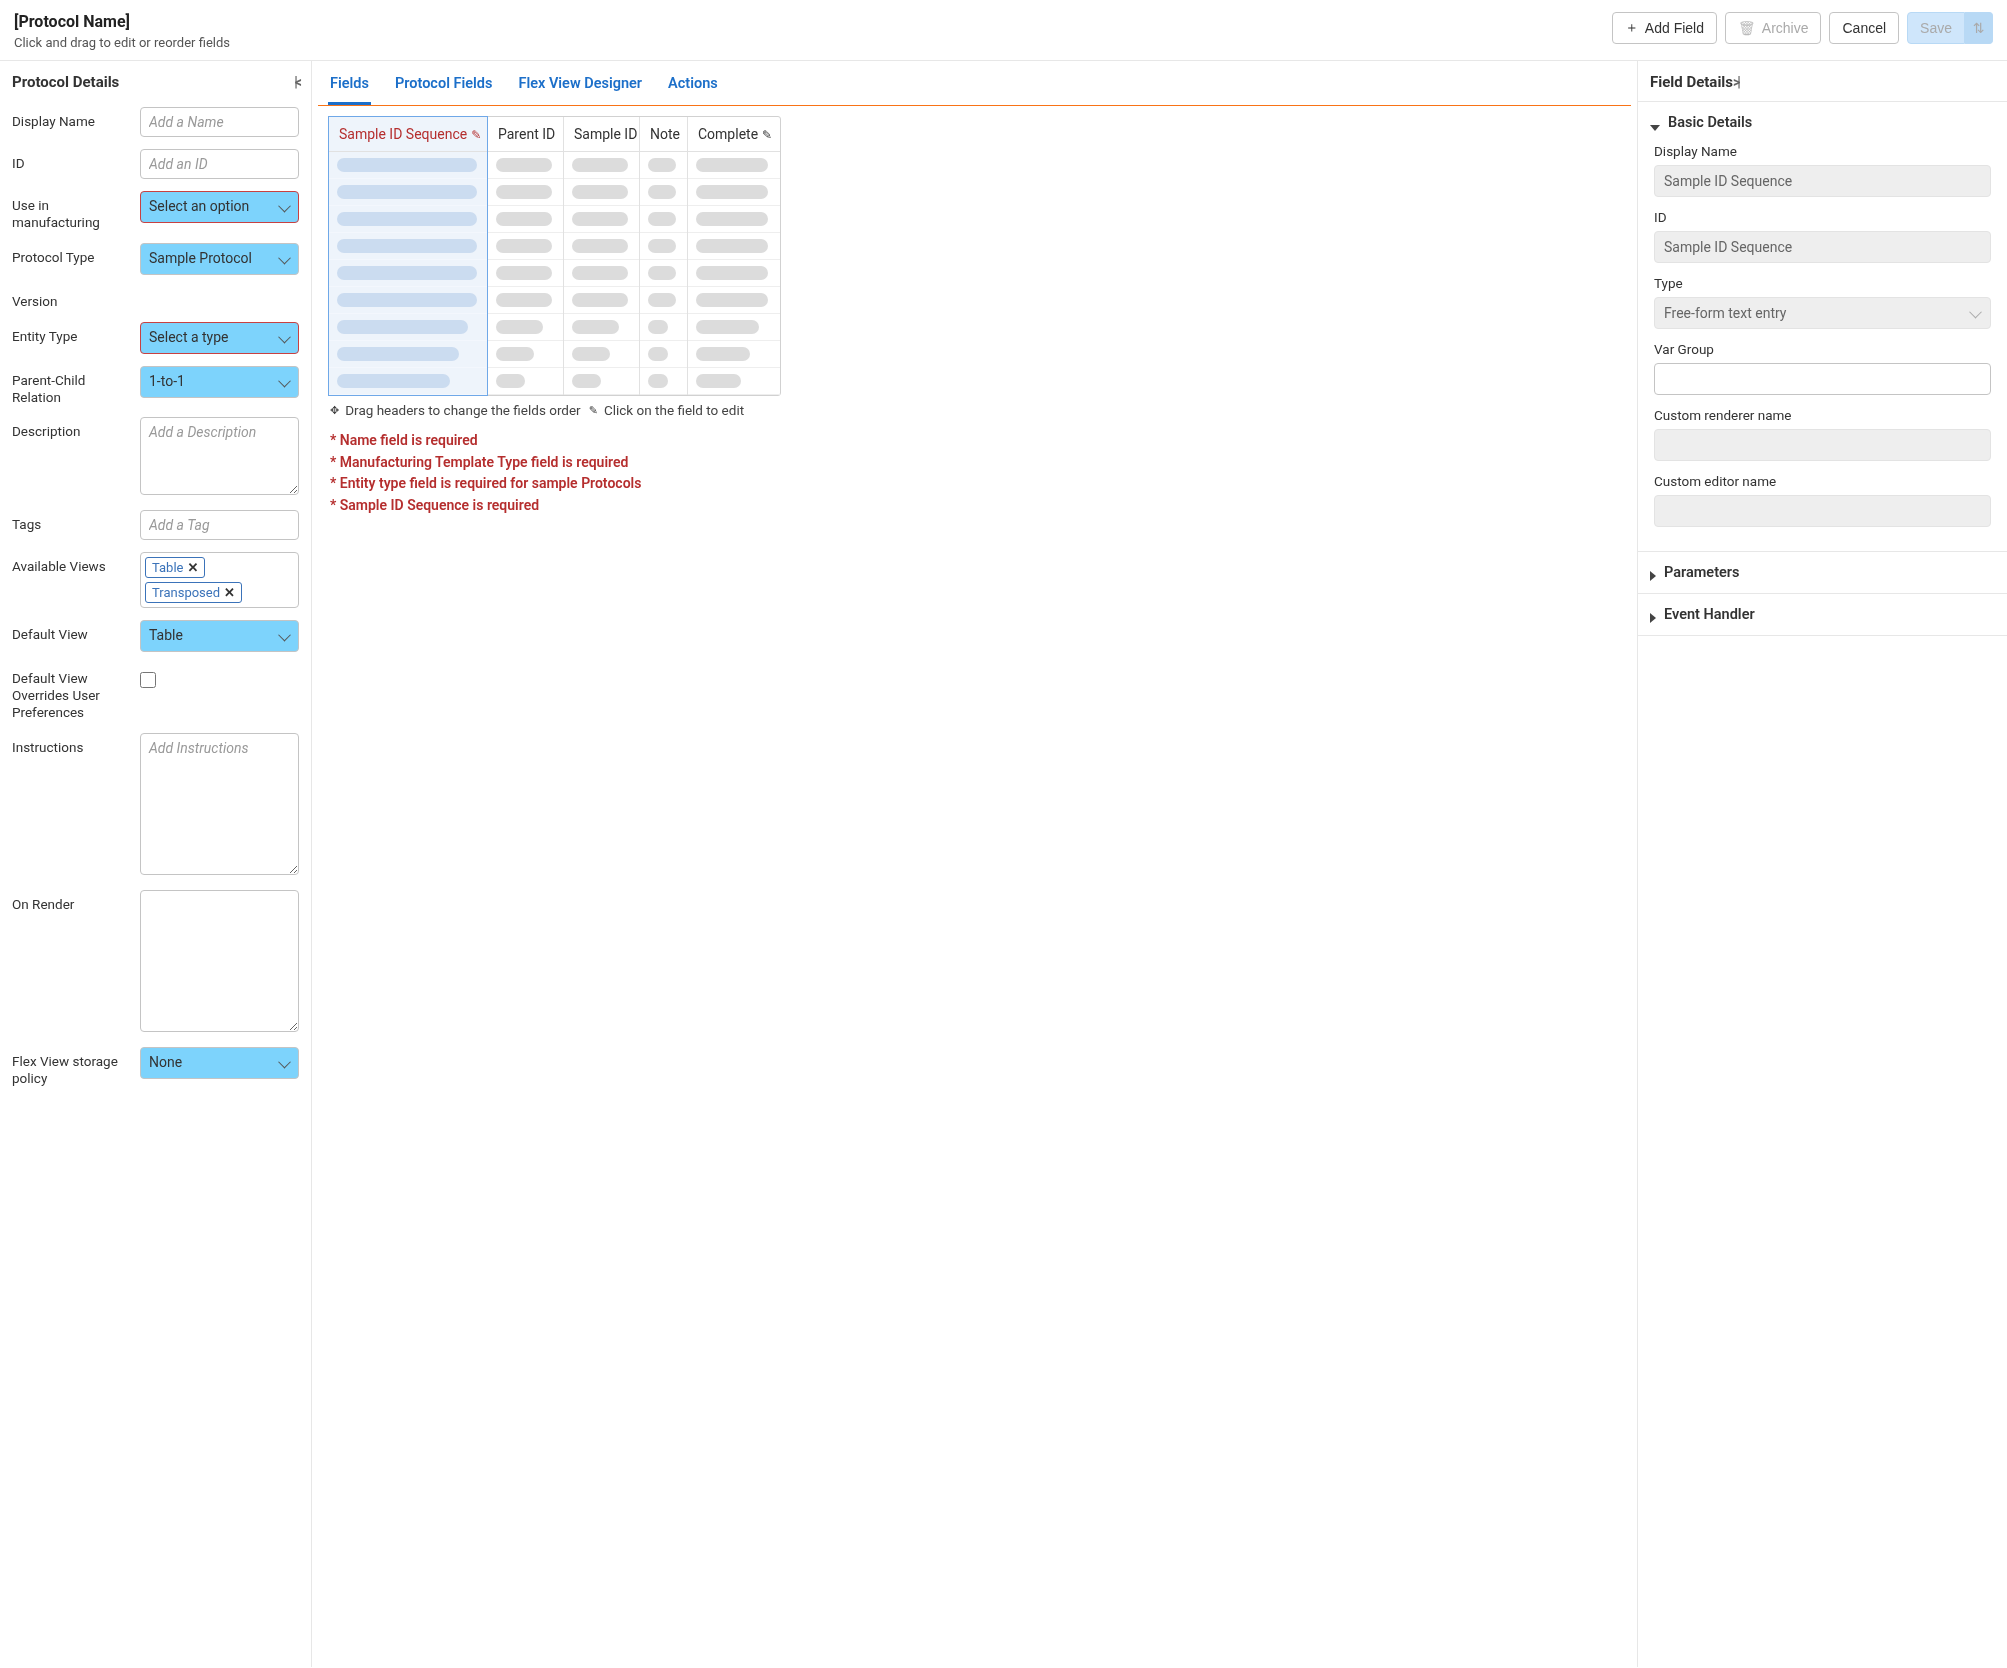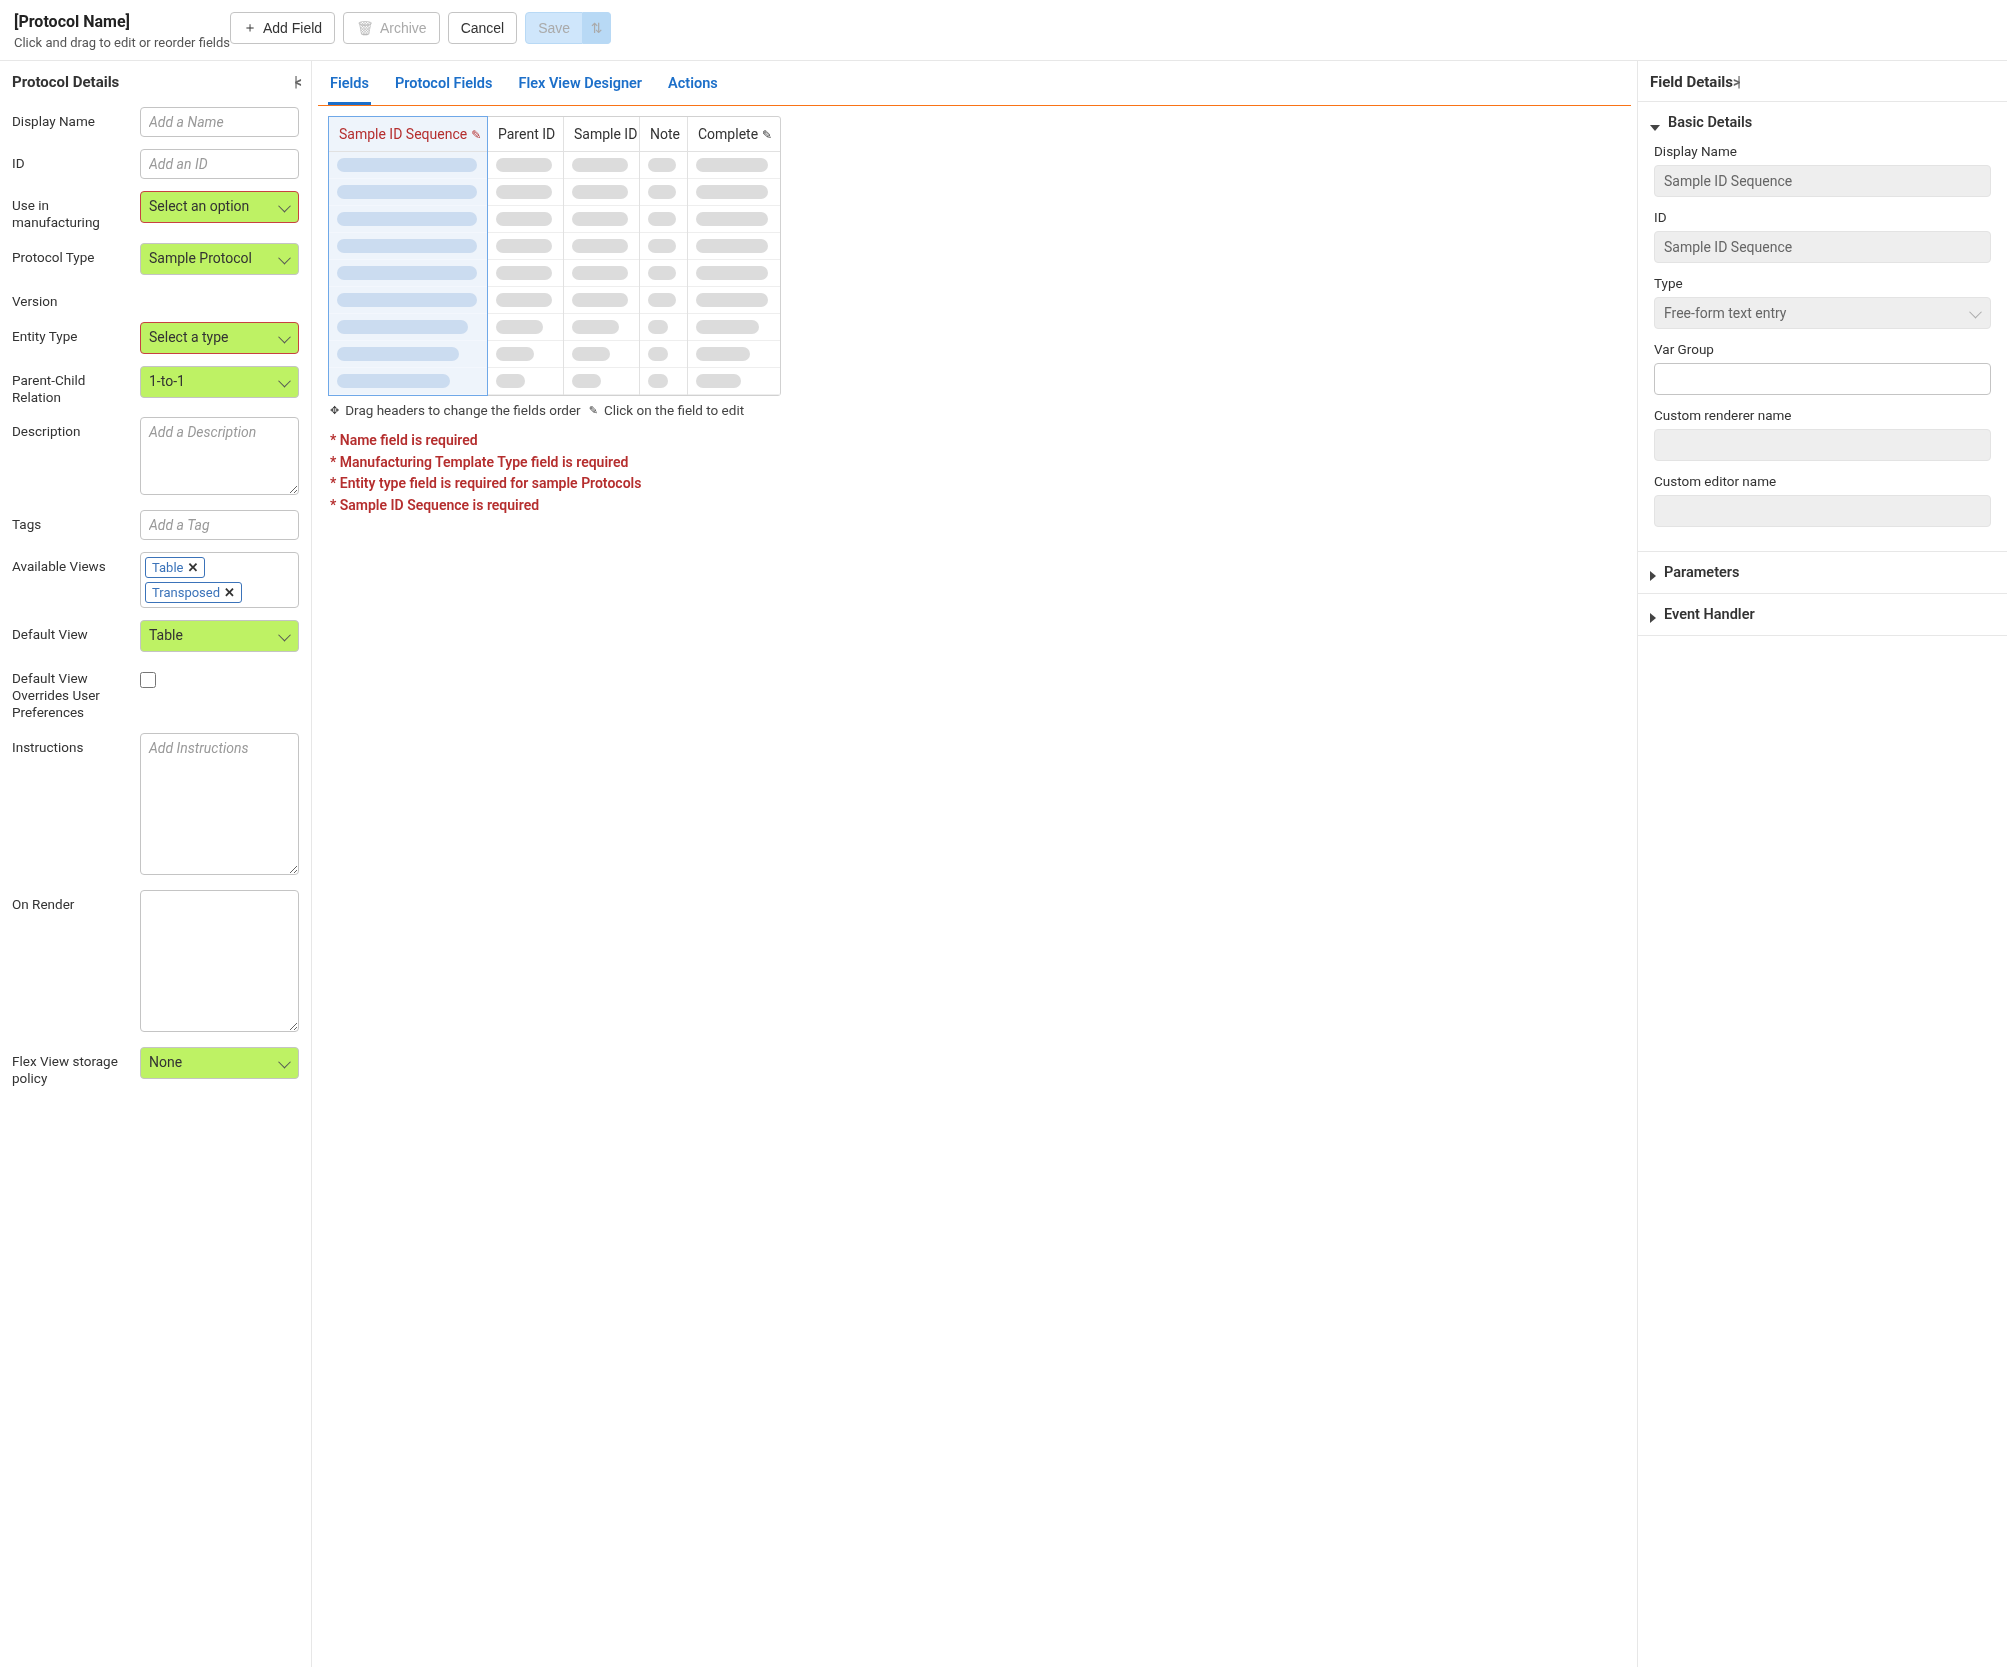--- a/index.html
+++ b/index.html
@@ -4,21 +4,21 @@
 <style>
 * { box-sizing: border-box; margin: 0; padding: 0; }
 body {
   font-family: -apple-system, BlinkMacSystemFont, "Segoe UI", Roboto, "Helvetica Neue", Arial, sans-serif;
   font-size: 14px;
   color: #333;
   background: #fff;
 }
 
 
-.top { display:flex; align-items:flex-start; padding:12px 14px 10px; border-bottom:1px solid #e7e7e7; }
+.top { display:flex; justify-content:space-between; align-items:flex-start; padding:12px 14px 10px; border-bottom:1px solid #e7e7e7; }
 .top-left .title { font-weight:700; font-size:16px; color:#222; }
 .top-left .subtitle { font-size:13px; color:#555; margin-top:4px; }
 .top-right { display:flex; gap:8px; align-items:center; }
 .btn { display:inline-flex; align-items:center; gap:6px; height:32px; padding:0 12px; border:1px solid #c4c4c4; border-radius:4px; background:#fff; font-size:14px; color:#333; cursor:pointer; }
 .btn.disabled { color:#aaa; cursor:default; }
 .btn-save-group { display:flex;border-radius:12px; }
 .btn-save { background:#cfe6fb; border:1px solid #b8d9f5; color:#8aa7c2; border-radius:4px 0 0 4px; }
 .btn-save-more { width:28px; justify-content:center; background:#b8d9f5; border:1px solid #b8d9f5; border-left:none; color:#8aa7c2; border-radius:0 4px 4px 0; }
 
 
@@ -33,21 +33,21 @@
 .fieldrow { display:flex; align-items:flex-start; padding:6px 0; gap:8px; }
 .fieldrow label { flex:0 0 120px; font-size:13.5px; color:#333; padding-top:6px; line-height:1.25; }
 .fieldrow .ctrl { flex:1; }
 input[type=text], textarea, .select {
   width:100%; border:1px solid #c4c4c4; border-radius:4px; padding:6px 8px;
   font-size:14px; font-family:inherit; color:#333; background:#fff;
 }
 textarea { resize:vertical; }
 input::placeholder, textarea::placeholder { color:#999; font-style:italic; }
 .invalid { border-color:#c84141; }
-.select { appearance:none; background:#bef264; height:32px; position:relative; cursor:pointer; }
+.select { appearance:none; background:#7dd3fc; height:32px; position:relative; cursor:pointer; }
 .select-chev { position:relative; }
 .select-chev::after { content:""; position:absolute; right:10px; top:50%; width:8px; height:8px; border-right:1.5px solid #555; border-bottom:1.5px solid #555; transform:translateY(-60%) rotate(45deg); pointer-events:none; }
 .chips { display:flex; flex-wrap:wrap; gap:4px; border:1px solid #c4c4c4; border-radius:4px; padding:4px; min-height:34px; }
 .chip { display:inline-flex; align-items:center; gap:4px; padding:2px 6px; border:1px solid #3b73b9; border-radius:3px; color:#3b73b9; font-size:13px; }
 .chip-x { font-weight:700; color:#333; cursor:pointer; }
 .static-text { font-size:14px; color:#555; padding-top:6px; }
 .checkbox { width:16px; height:16px; margin-top:8px; }
 
 
 .tabs { display:flex; gap:22px; border-bottom:1px solid #f97316; padding:10px 10px 0;text-align:center; }

